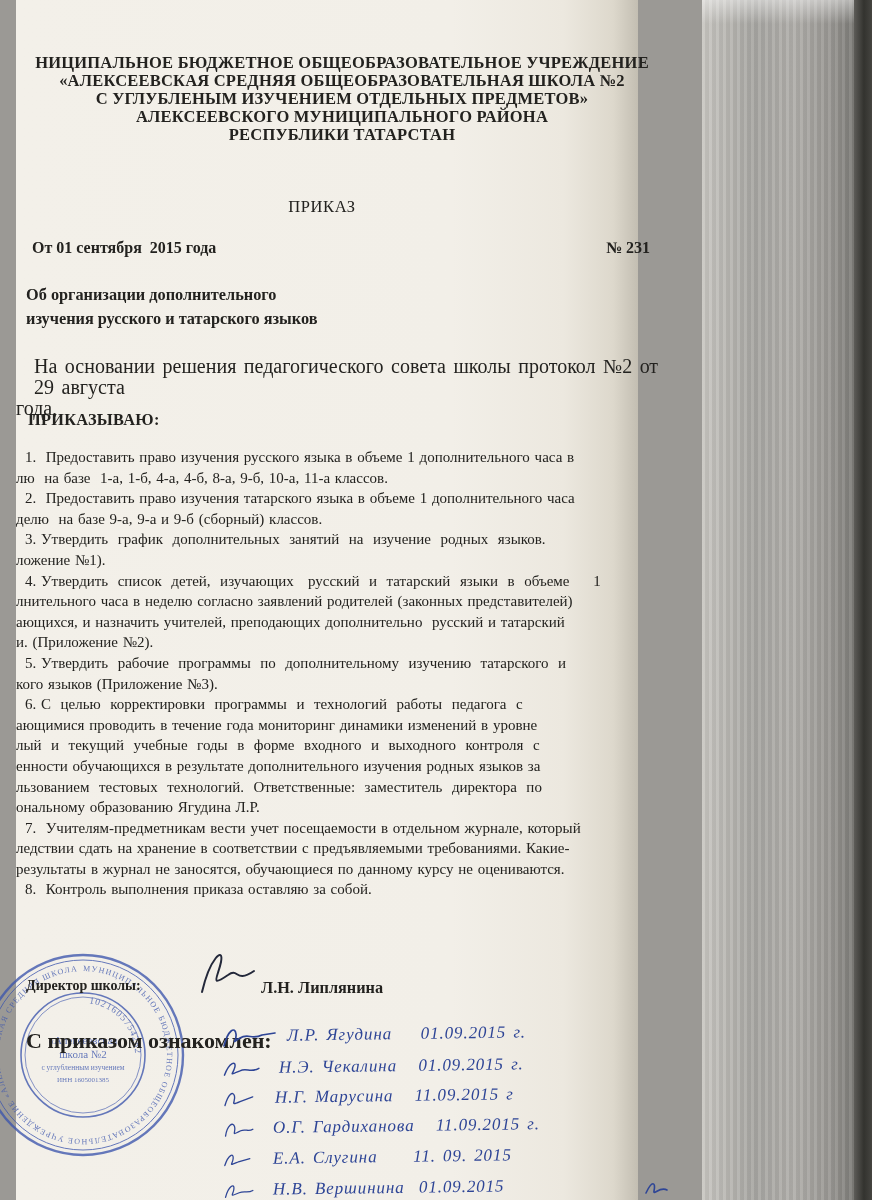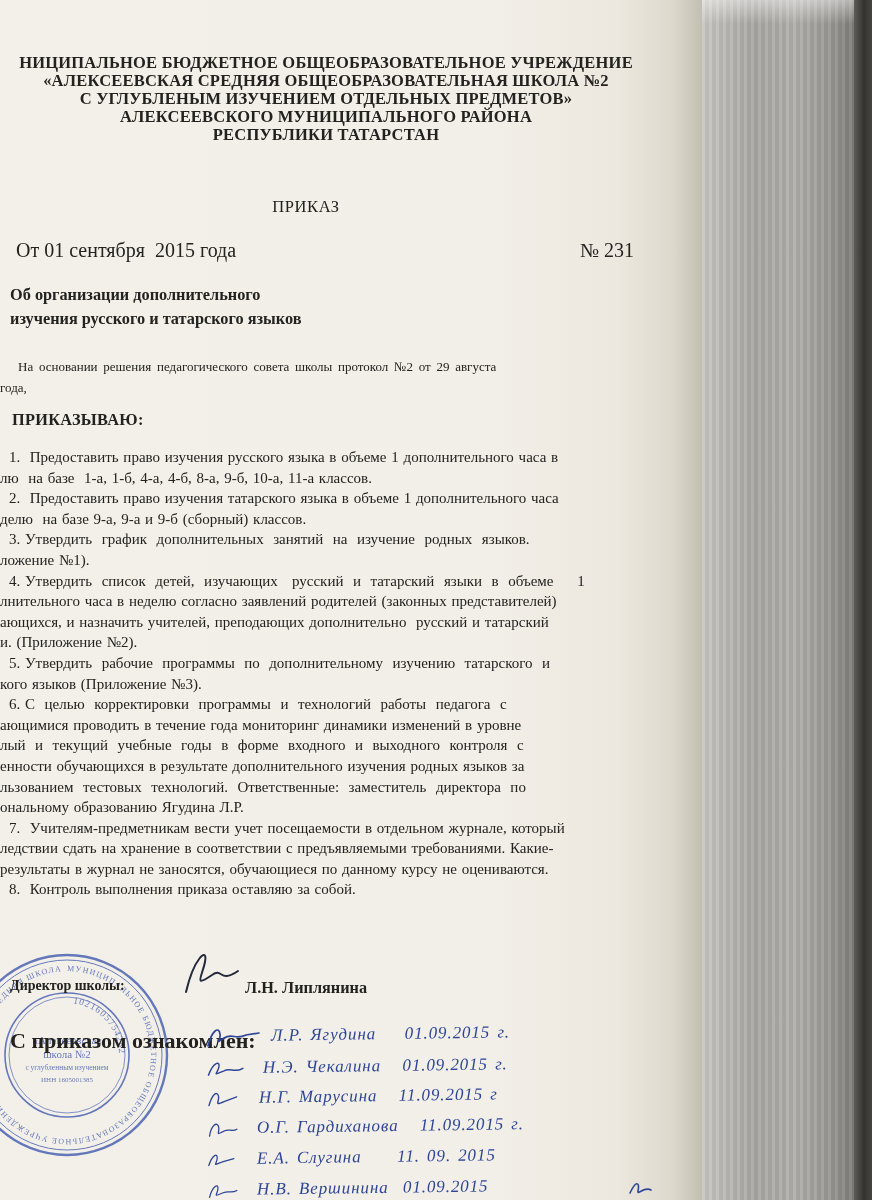--- a/index.html
+++ b/index.html
@@ -3,21 +3,21 @@
 <meta charset="utf-8">
 <style>
   html,body{margin:0;padding:0;}
   body{
     width:872px;height:1200px;overflow:hidden;position:relative;
     background:#9b9995;
     font-family:"Liberation Serif","DejaVu Serif",serif;
     color:#23221f;
   }
   .paper{
-    position:absolute;left:0;top:0;width:702px;height:1200px;
+    position:absolute;left:16px;top:0;width:622px;height:1200px;
     background:linear-gradient(90deg,#f3f0e9 0%,#f2efe8 70%,#ece8df 88%,#ddd8cc 96%,#c3beb2 100%);
   }
   .scan-band{
     position:absolute;left:702px;top:0;width:152px;height:1200px;
     background:
       linear-gradient(180deg,rgba(255,255,255,.45) 0%,rgba(255,255,255,0) 2%),
       repeating-linear-gradient(90deg,rgba(255,255,255,.07) 0 3px,rgba(0,0,0,.05) 3px 7px),
       linear-gradient(90deg,#c9c7c2 0%,#a8a7a3 35%,#b1afab 60%,#999793 85%,#7d7c78 100%);
   }
   .scan-edge{
@@ -29,29 +29,29 @@
     position:absolute;top:54px;left:0;width:652px;text-align:center;
     font-weight:bold;font-size:16.5px;line-height:18px;letter-spacing:.2px;
   }
   .prikaz{
     position:absolute;top:197px;left:0;width:612px;text-align:center;
     font-weight:normal;font-size:16.5px;letter-spacing:.6px;
   }
   .dateline{
     position:absolute;top:239px;left:16px;width:618px;
     display:flex;justify-content:space-between;
-    font-weight:normal;font-size:20px;
+    font-weight:bold;font-size:16px;
   }
   .subject{
     position:absolute;top:283px;left:10px;
     font-weight:bold;font-size:16.3px;line-height:24px;
   }
   .intro{
     position:absolute;top:356px;left:0;width:658px;
-    font-size:13px;line-height:21px;
+    font-size:20px;line-height:21px;
   }
   .intro .ind{padding-left:18px;word-spacing:2.5px;}
   .resolve{
     position:absolute;top:410px;left:12px;
     font-weight:bold;font-size:16.3px;letter-spacing:.3px;
   }
   .items{
     position:absolute;top:447px;left:0;width:660px;
     font-size:15px;line-height:20.6px;word-spacing:1px;
   }

